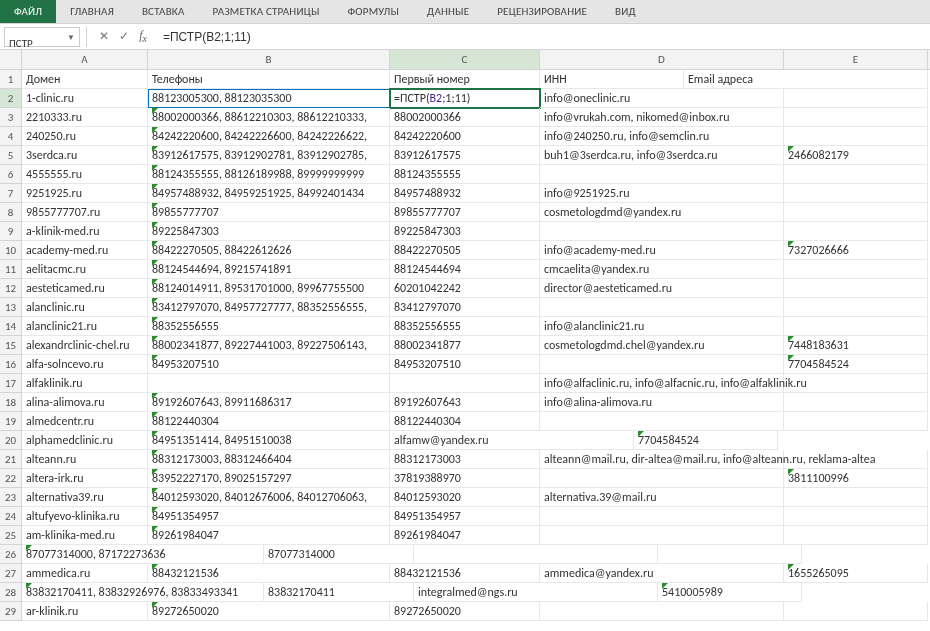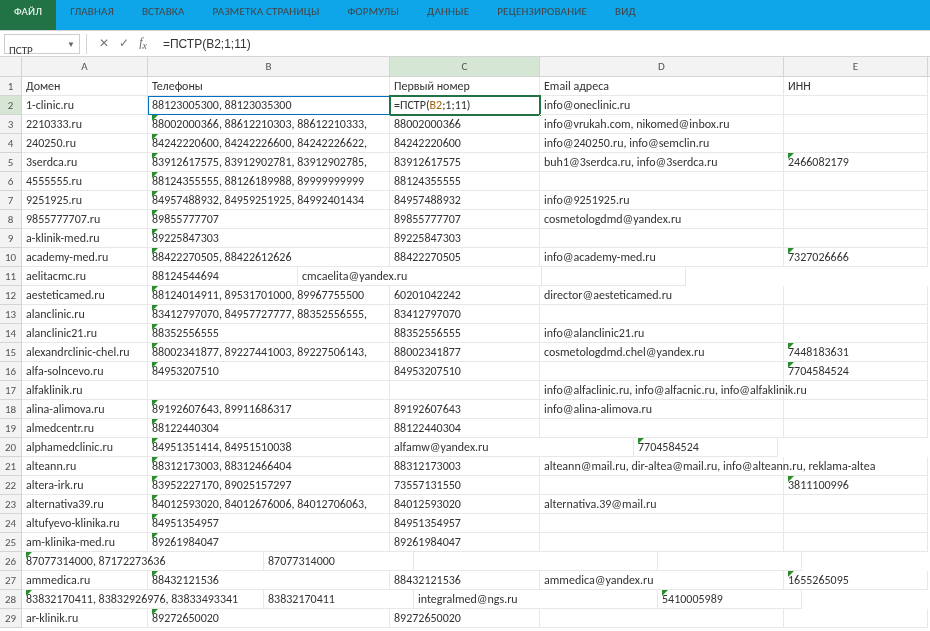--- a/index.html
+++ b/index.html
@@ -1,18 +1,18 @@
 <!DOCTYPE html>
 <html><head>
 <meta charset="utf-8">
 <style>
   * { box-sizing: border-box; margin: 0; padding: 0; }
   body { font-family: Calibri, "Segoe UI", Arial, sans-serif; font-size: 12px; background: #fff; color: #333; width: 930px; height: 631px; overflow: hidden; }
   
-  .ribbon-tabs { display: flex; height: 31px; border-bottom: 1px solid #d4d4d4; background: #0ea5e9; }
+  .ribbon-tabs { display: flex; height: 24px; border-bottom: 1px solid #d4d4d4; background: #e5e5e5; }
   .ribbon-tab { padding: 0 14px; line-height: 24px; font-size: 11px; color: #444; cursor: pointer; text-transform: uppercase; letter-spacing: 0.2px; }
   .ribbon-tab.active { background: #217346; color: #fff; }
   
   .formula-bar { display: flex; align-items: center; height: 26px; border-bottom: 1px solid #d4d4d4; gap: 4px; padding: 0 4px; }
   .name-box { display: flex; align-items: center; border: 1px solid #ccc; height: 20px; width: 76px; padding: 0 4px; font-size: 11px; justify-content: space-between; }
   .name-box-txt { flex: 1; margin-top: 14px; }
   .name-box-dd { font-size: 8px; color: #666; }
   .fx-sep { width: 1px; height: 20px; background: #d4d4d4; margin: 0 2px; }
   .fx-btns { display: flex; align-items: center; gap: 10px; padding: 0 6px; color: #777; }
   .fx-btn { cursor: pointer; font-size: 12px; }
@@ -36,21 +36,21 @@
   .cA { width: 126px; }
   .cB { width: 242px; }
   .cC { width: 150px; }
   .cD { width: 244px; }
   .cE { width: 144px; }
   
   .green-tri { position: absolute; top: 0; left: 0; width: 0; height: 0; border-top: 6px solid #2a8f2a; border-right: 6px solid transparent; }
   .cell-wrap { position: relative; height: 100%; }
   
   .active-cell { outline: 2px solid #217346; outline-offset: -1px; background: #fff; }
-  .ref-blue { color: #a16207; }
+  .ref-blue { color: #4c1d95; }
   .blue-outline { outline: 1px solid #0070c0; outline-offset: -1px; }
 </style>
 </head>
 <body>
 
 <div class="ribbon-tabs">
   <div class="ribbon-tab active">ФАЙЛ</div>
   <div class="ribbon-tab">ГЛАВНАЯ</div>
   <div class="ribbon-tab">ВСТАВКА</div>
   <div class="ribbon-tab">РАЗМЕТКА СТРАНИЦЫ</div>
@@ -83,22 +83,22 @@
     <div class="col-h cD">D</div>
     <div class="col-h cE">E</div>
   </div>
   <div class="grid-body" id="grid-body">
 
     <div class="row">
       <div class="row-h">1</div>
       <div class="cell cA hdr">Домен</div>
       <div class="cell cB hdr">Телефоны</div>
       <div class="cell cC hdr">Первый номер</div>
+      <div class="cell cE hdr">ИНН</div>
       <div class="cell cD hdr">Email адреса</div>
-      <div class="cell cE hdr">ИНН</div>
     </div>
 
   <div class="row">
         <div class="row-h sel">2</div>
         <div class="cell cA">
           <div class="cell-wrap"><span>1-clinic.ru</span></div>
         </div>
         <div class="cell cB blue-outline">
           <div class="cell-wrap"><span>88123005300, 88123035300</span></div>
         </div>
@@ -254,20 +254,23 @@
         </div>
         <div class="cell cE">
           <div class="cell-wrap"><div class="green-tri"></div><span>7327026666</span></div>
         </div>
       </div>
       <div class="row">
         <div class="row-h">11</div>
         <div class="cell cA">
           <div class="cell-wrap"><span>aelitacmc.ru</span></div>
         </div>
+        <div class="cell cB">
+          <div class="cell-wrap"><div class="green-tri"></div><span>88124544694, 89215741891</span></div>
+        </div>
         <div class="cell cC">
           <div class="cell-wrap"><span>88124544694</span></div>
         </div>
         <div class="cell cD">
           <div class="cell-wrap"><span>cmcaelita@yandex.ru</span></div>
         </div>
         <div class="cell cE">
           <div class="cell-wrap"><span></span></div>
         </div>
       </div>
@@ -450,21 +453,21 @@
       </div>
       <div class="row">
         <div class="row-h">22</div>
         <div class="cell cA">
           <div class="cell-wrap"><span>altera-irk.ru</span></div>
         </div>
         <div class="cell cB">
           <div class="cell-wrap"><div class="green-tri"></div><span>83952227170, 89025157297</span></div>
         </div>
         <div class="cell cC">
-          <div class="cell-wrap"><span>73557131550</span></div>
+          <div class="cell-wrap"><span>37819388970</span></div>
         </div>
         <div class="cell cD">
           <div class="cell-wrap"><span></span></div>
         </div>
         <div class="cell cE">
           <div class="cell-wrap"><div class="green-tri"></div><span>3811100996</span></div>
         </div>
       </div>
       <div class="row">
         <div class="row-h">23</div>

